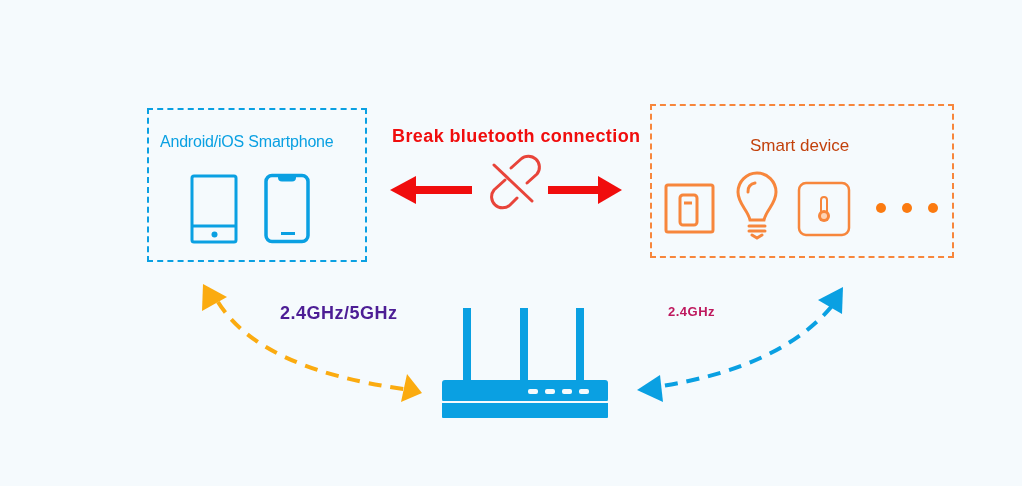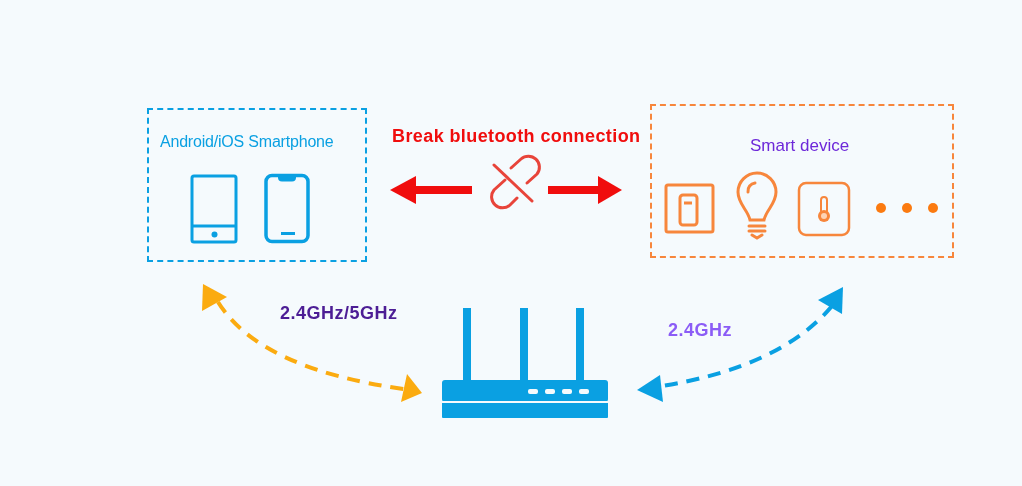--- a/index.html
+++ b/index.html
@@ -22,30 +22,30 @@
       border: 2px dashed #f7863c;
     }
     .label {
       position: absolute; white-space: nowrap; font-weight: bold;
     }
     .phone-title {
       left: 160px; top: 133px; font-size: 16px; color: #0aa0e2; font-weight: normal;
       letter-spacing: -0.2px;
     }
     .smart-title {
-      left: 750px; top: 136px; font-size: 17px; color: #6d28d9; font-weight: normal;
+      left: 750px; top: 136px; font-size: 17px; color: #c2410c; font-weight: normal;
     }
     .break-label {
       left: 392px; top: 126px; font-size: 18px; color: #f00d0d; letter-spacing: 0.4px;
     }
     .freq-left {
       left: 280px; top: 303px; font-size: 18px; color: #4c1d95; letter-spacing: 0.5px;
     }
     .freq-right {
-      left: 668px; top: 304px; font-size: 18px; color: #8b5cf6; letter-spacing: 0.5px; margin-top: 16px;
+      left: 668px; top: 304px; font-size: 13px; color: #be185d; letter-spacing: 0.5px;
     }
     svg.overlay { position: absolute; left: 0; top: 0; }
   </style>
 </head>
 <body>
 
 <div class="stage">
 
   <div class="box box-phone"></div>
   <div class="box box-smart"></div>

